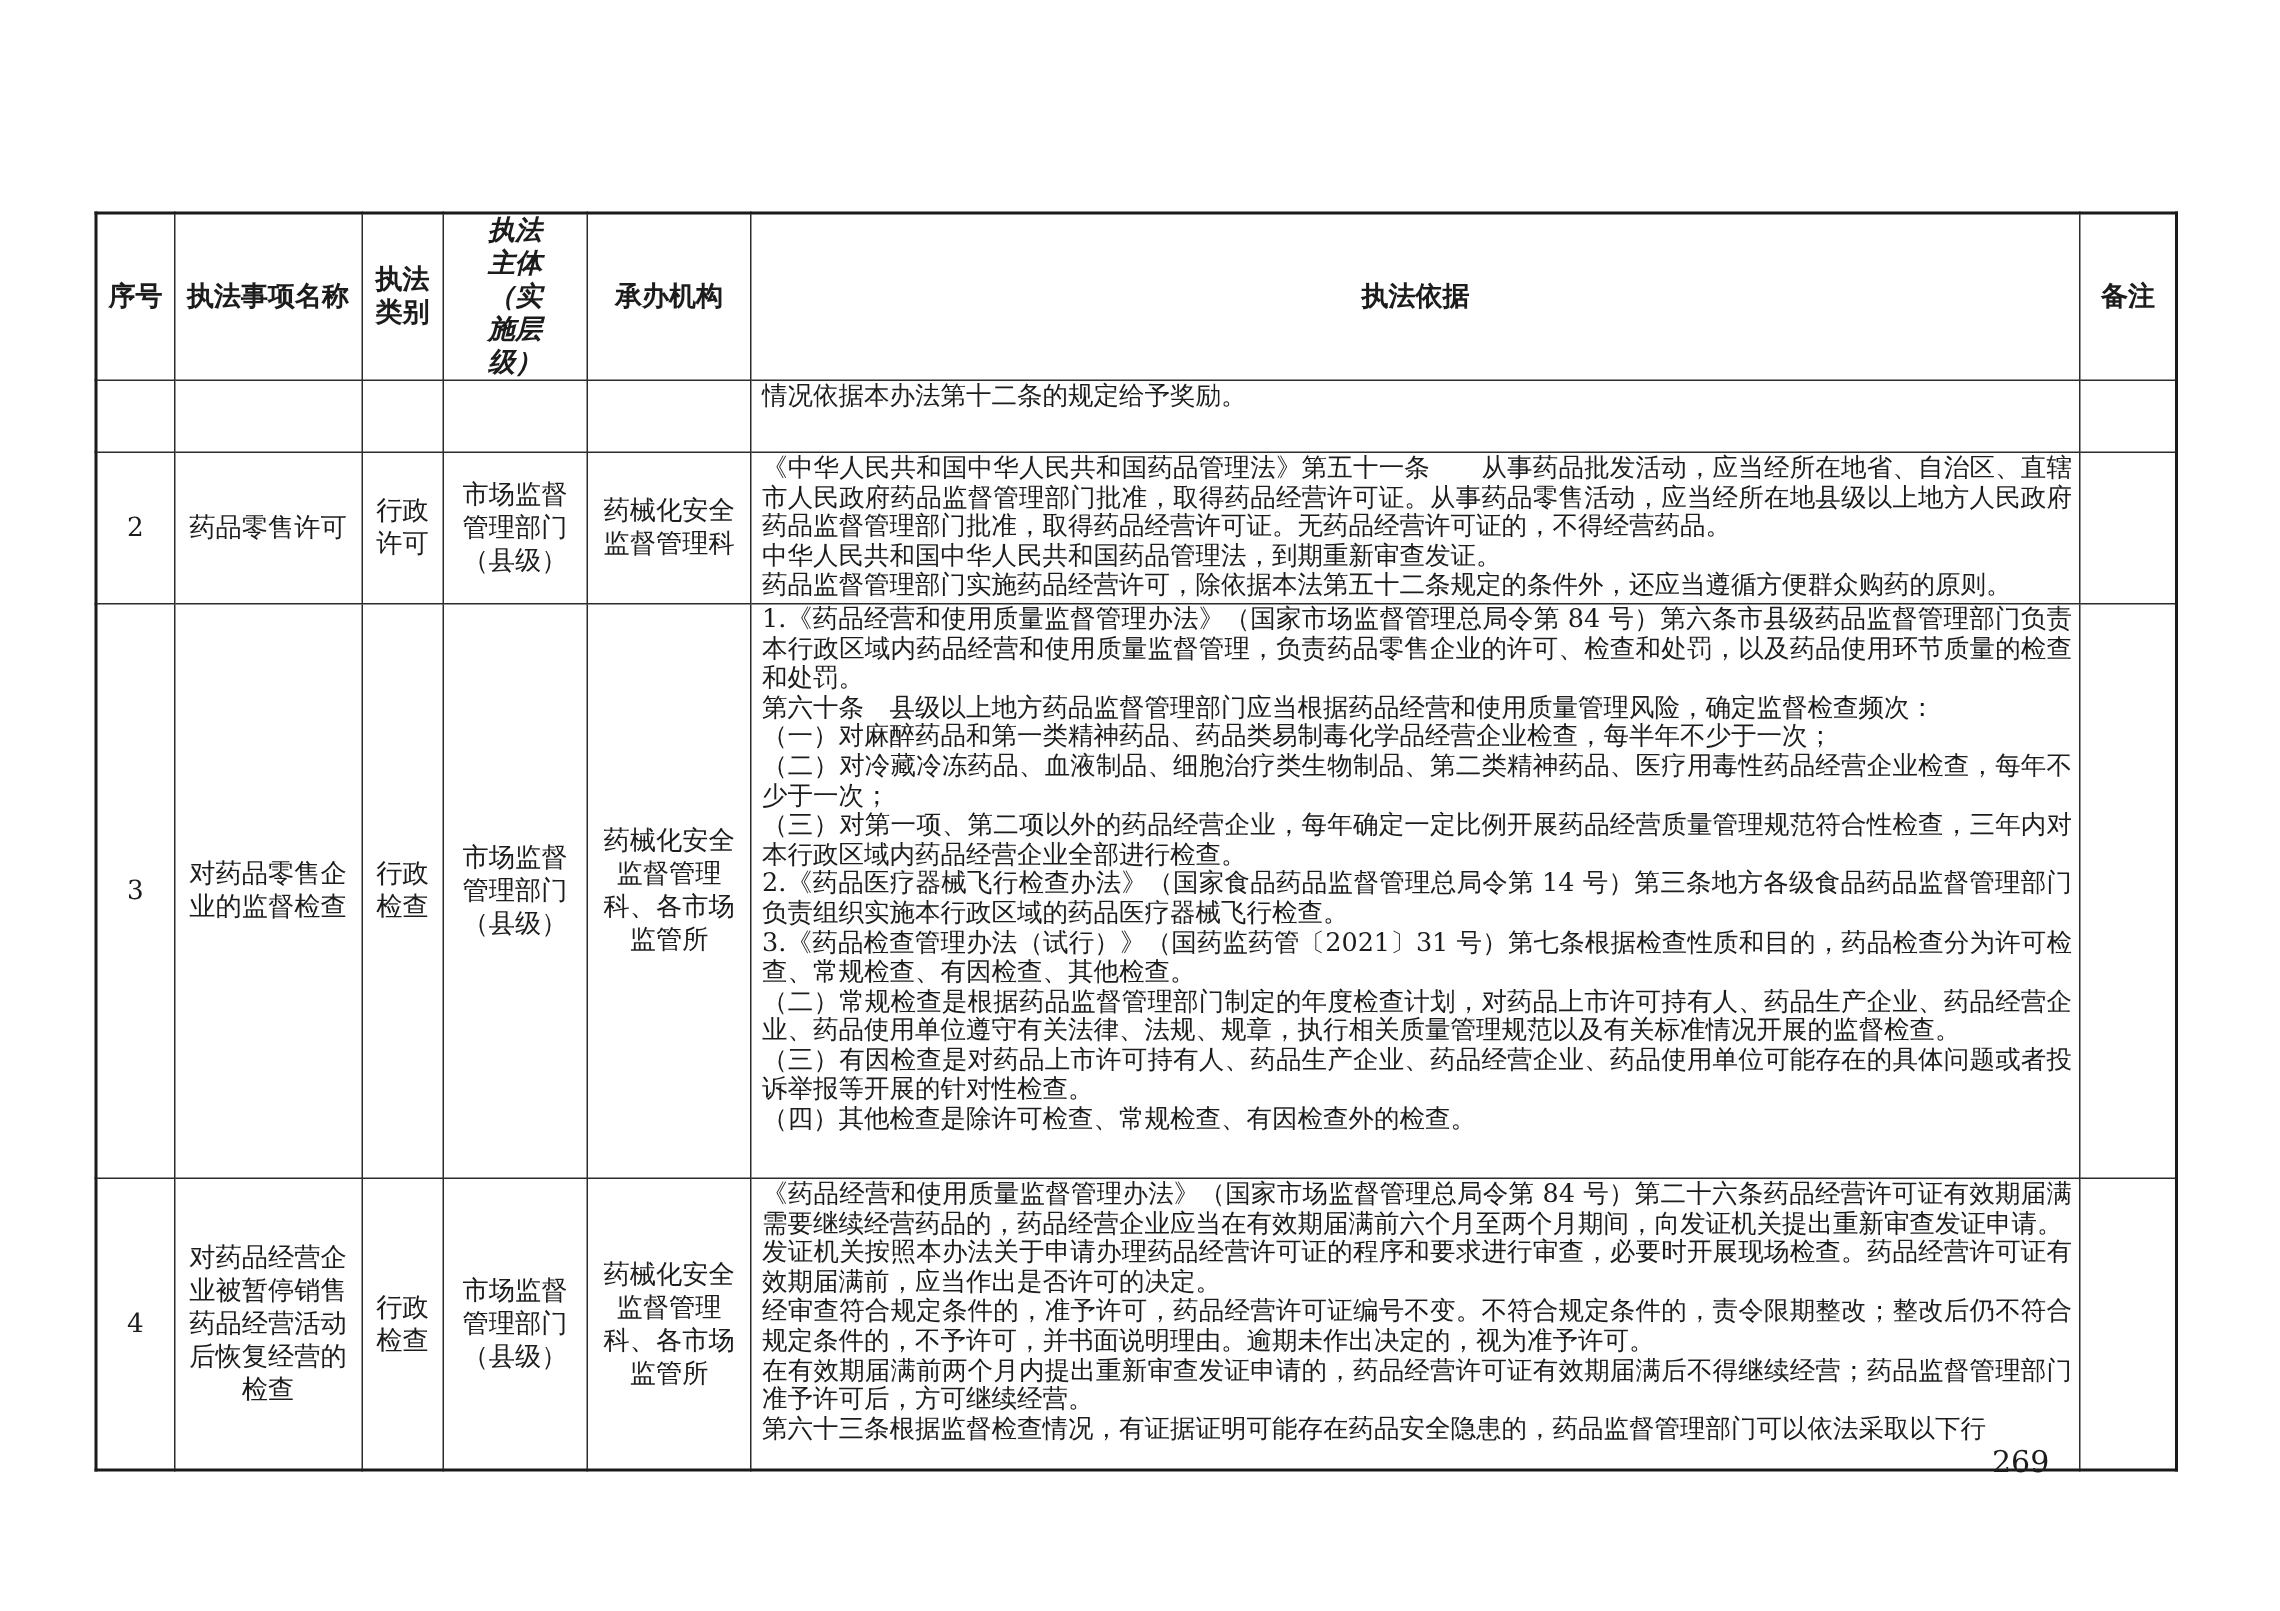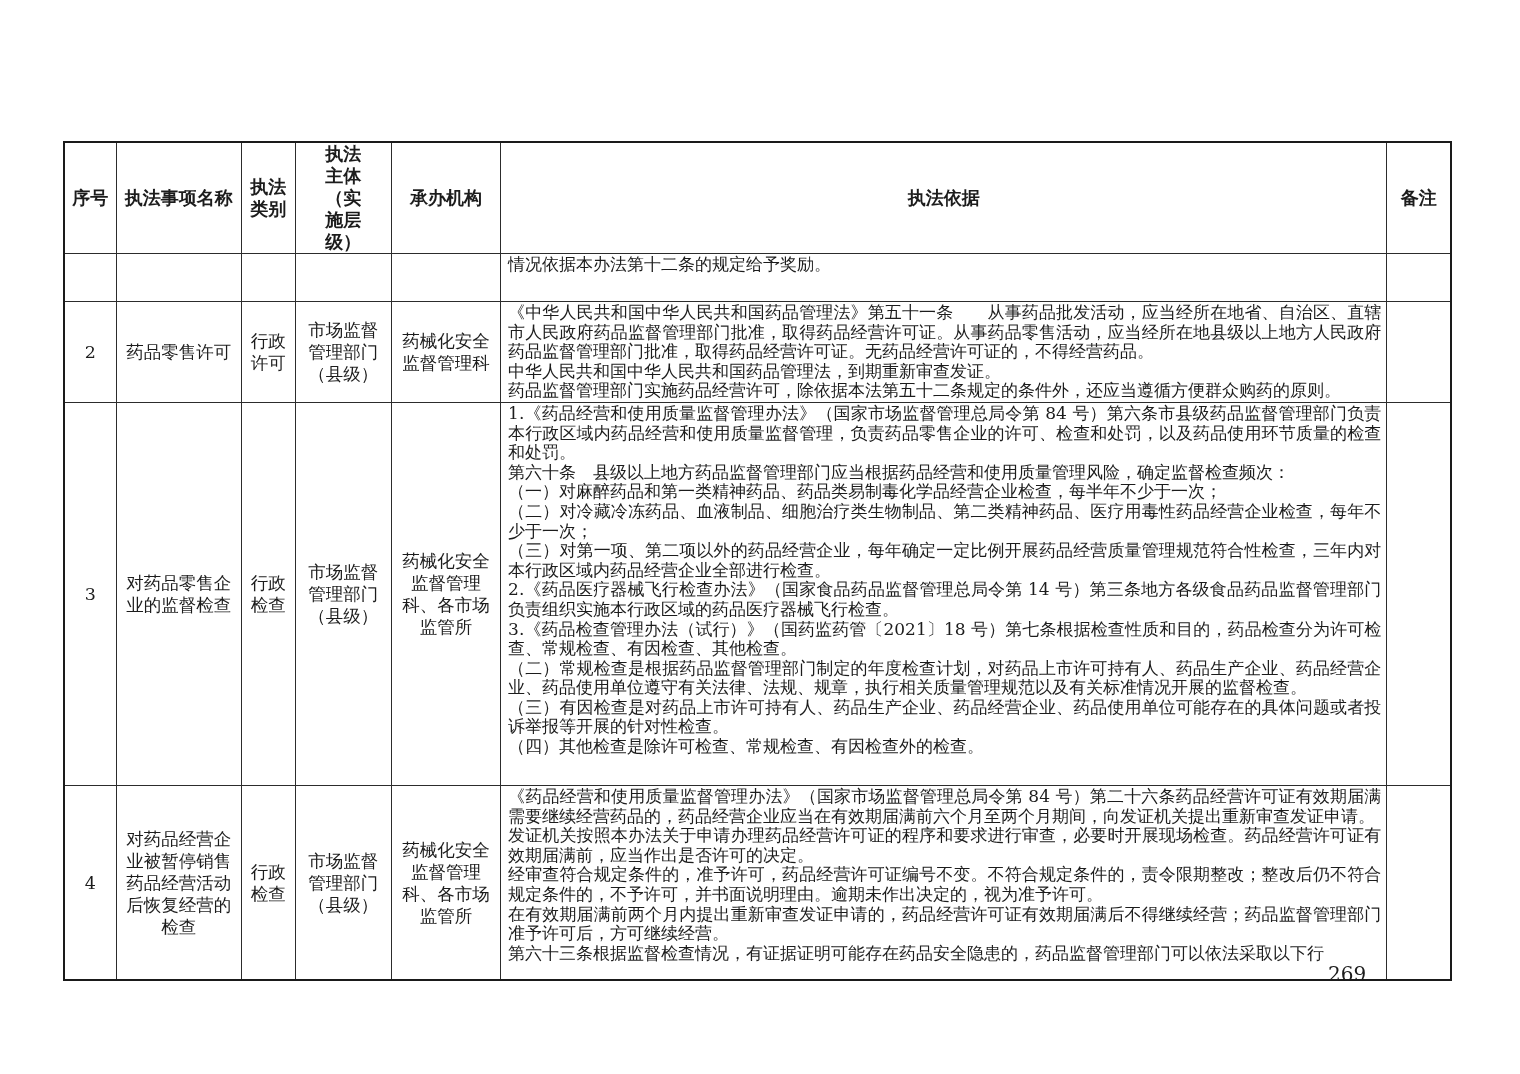--- a/index.html
+++ b/index.html
@@ -31,21 +31,21 @@
   tr.r2{height:383px;}
   tr.r3{height:195px;}
   .law-table th{
     font-weight:bold;
     font-size:18px;
     line-height:22px;
     text-align:center;
     vertical-align:middle;
     padding:0 3px;
   }
-  .law-table th.th-narrow{padding:0 24px;}
+  .law-table th.th-narrow{padding:0 24px;font-style:italic;}
   td.c{
     text-align:center;
     vertical-align:middle;
     font-size:17.5px;
     line-height:22px;
   }
   td.c-name{padding:0 5px;text-align:center;}
   td.c-cat{padding:0 4px;}
   td.c-subj{padding:0 9px;}
   td.c-agcy{padding:0 10px;}
@@ -123,21 +123,21 @@
       <td class="c c-cat">行政检查</td>
       <td class="c c-subj">市场监督管理部门（县级）</td>
       <td class="c c-agcy">药械化安全监督管理科、各市场监管所</td>
       <td class="basis">
           <div class="basis-par">1.《药品经营和使用质量监督管理办法》（国家市场监督管理总局令第 84 号）第六条市县级药品监督管理部门负责本行政区域内药品经营和使用质量监督管理，负责药品零售企业的许可、检查和处罚，以及药品使用环节质量的检查和处罚。</div>
           <div class="basis-par">第六十条　县级以上地方药品监督管理部门应当根据药品经营和使用质量管理风险，确定监督检查频次：</div>
           <div class="basis-par">（一）对麻醉药品和第一类精神药品、药品类易制毒化学品经营企业检查，每半年不少于一次；</div>
           <div class="basis-par">（二）对冷藏冷冻药品、血液制品、细胞治疗类生物制品、第二类精神药品、医疗用毒性药品经营企业检查，每年不少于一次；</div>
           <div class="basis-par">（三）对第一项、第二项以外的药品经营企业，每年确定一定比例开展药品经营质量管理规范符合性检查，三年内对本行政区域内药品经营企业全部进行检查。</div>
           <div class="basis-par">2.《药品医疗器械飞行检查办法》（国家食品药品监督管理总局令第 14 号）第三条地方各级食品药品监督管理部门负责组织实施本行政区域的药品医疗器械飞行检查。</div>
-          <div class="basis-par">3.《药品检查管理办法（试行）》（国药监药管〔2021〕18 号）第七条根据检查性质和目的，药品检查分为许可检查、常规检查、有因检查、其他检查。</div>
+          <div class="basis-par">3.《药品检查管理办法（试行）》（国药监药管〔2021〕31 号）第七条根据检查性质和目的，药品检查分为许可检查、常规检查、有因检查、其他检查。</div>
           <div class="basis-par">（二）常规检查是根据药品监督管理部门制定的年度检查计划，对药品上市许可持有人、药品生产企业、药品经营企业、药品使用单位遵守有关法律、法规、规章，执行相关质量管理规范以及有关标准情况开展的监督检查。</div>
           <div class="basis-par">（三）有因检查是对药品上市许可持有人、药品生产企业、药品经营企业、药品使用单位可能存在的具体问题或者投诉举报等开展的针对性检查。</div>
           <div class="basis-par">（四）其他检查是除许可检查、常规检查、有因检查外的检查。</div>
         </td>
       <td class="c"></td>
     </tr>
     <tr class="r3">
       <td class="c">4</td>
       <td class="c c-name">对药品经营企业被暂停销售药品经营活动后恢复经营的检查</td>
       <td class="c c-cat">行政检查</td>

